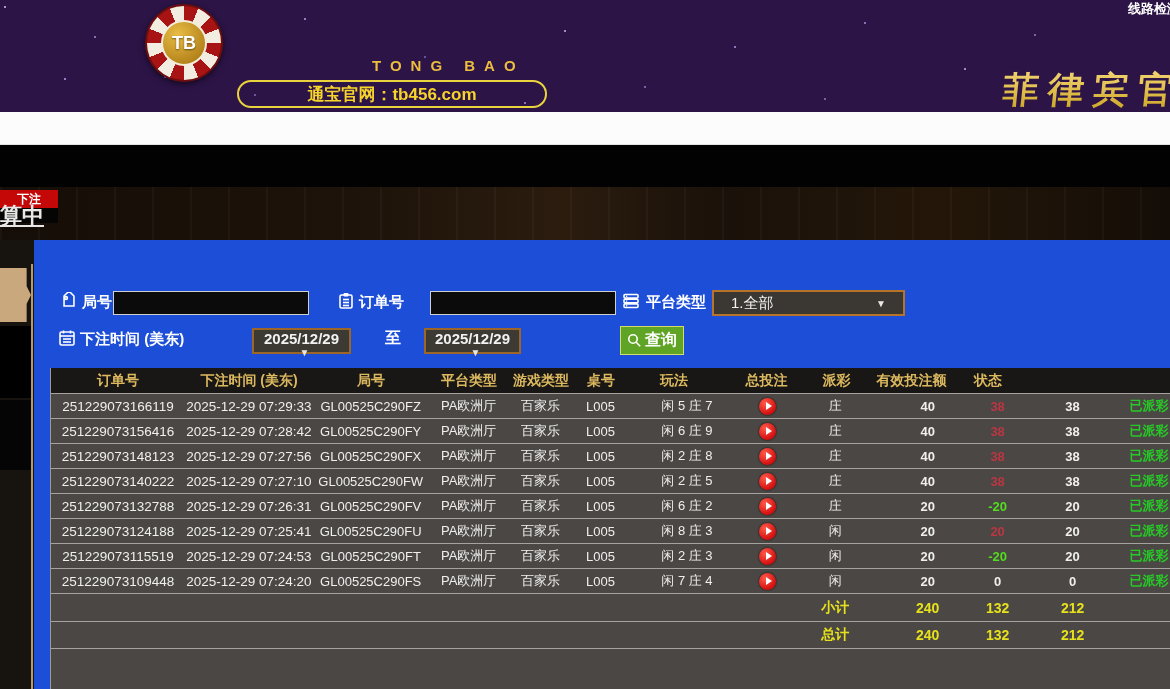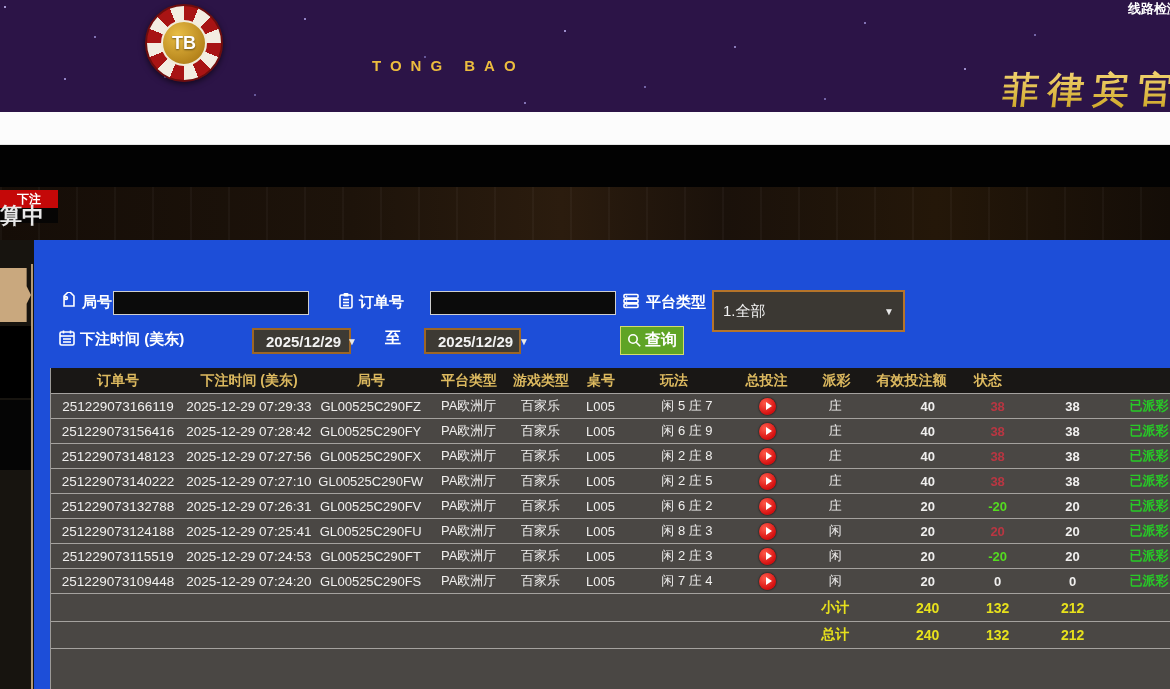--- a/index.html
+++ b/index.html
@@ -45,46 +45,46 @@
   .black-band { position:absolute; left:0; top:145px; width:1170px; height:42px; background:#020202; }
 
   
   .video-strip { position:absolute; left:0; top:187px; width:1170px; height:53px; overflow:hidden;
     background:linear-gradient(90deg,#150d07 0%, #1d130a 30%, #2b1c0e 48%, #1a110a 62%, #241709 80%, #140d07 100%); }
   .video-strip .slats { position:absolute; inset:0;
     background:repeating-linear-gradient(90deg, rgba(255,255,255,.03) 0 2px, transparent 2px 38px); }
   .bet-tag { position:absolute; left:0; top:3px; width:58px; height:18px; background:#c40808;
     color:#fff; font-size:12px; font-weight:bold; display:flex; align-items:center; justify-content:center;text-align:right; }
   .settle-box { position:absolute; left:0; top:21px; width:58px; height:15px; background:rgba(5,5,5,.88);
-    color:#e8e8e8; font-size:22px; font-weight:bold; display:flex; align-items:center; line-height:1; }
+    color:#e8e8e8; font-size:22px; font-weight:bold; display:flex; align-items:center; line-height:1;text-decoration:underline; }
   .video-info { position:absolute; right:0; top:0; width:86px; height:53px; overflow:hidden; }
   .vi-row { position:absolute; left:0; white-space:nowrap; color:#9d8d64; font-size:13px; font-weight:bold; }
   .vi-label { margin-left:20px; }
   .vi-num { display:inline-block; width:8px; color:#cfcfcf; font-size:9px; font-weight:normal; text-align:center; }
   .vi-dot { display:inline-block; width:5px; height:5px; border-radius:50%; background:#3f8f1d; margin:0 3px 1px 1px; }
 
   
   .main-panel { position:absolute; left:0; top:240px; width:1170px; height:449px; background:#1d4ed8; }
   .side-strip { position:absolute; left:0; top:0; width:34px; height:449px; background:#17140f; }
   .side-line { position:absolute; left:31px; top:24px; width:2px; height:425px; background:#b49a74; }
   .side-tab { position:absolute; left:0; top:28px; width:31px; height:54px; background:#c9a87e;
     clip-path:polygon(0 0,86% 0,86% 34%,100% 50%,86% 66%,86% 100%,0 100%); }
   .side-block1 { position:absolute; left:0; top:86px; width:31px; height:72px; background:#000; }
   .side-block2 { position:absolute; left:0; top:160px; width:31px; height:70px; background:#050505; }
 
   
   .flabel { position:absolute; color:#fff; font-size:15px; font-weight:bold; white-space:nowrap; }
   .ficon  { position:absolute; width:18px; height:18px; }
   .finput { position:absolute; height:24px; background:#0b0b0b; border:1px solid #cfcfcf; color:#eee;
     font-size:13px; padding:0 5px; }
-  .fselect { position:absolute; height:42px; background:#3b3833; border:2px solid #b5742a; color:#f2f2f2;
-    font-size:15px; display:flex; align-items:center; padding:0 9px; }
+  .fselect { position:absolute; height:26px; background:#3b3833; border:2px solid #b5742a; color:#f2f2f2;
+    font-size:15px; display:flex; align-items:center; padding:0 17px; }
   .fselect .arrow, .fdate .arrow { margin-left:auto; font-size:10px; color:#e8e8e8; }
   .fdate { position:absolute; height:26px; background:#3d3a34; border:2px solid #9c6626; color:#f2f2f2;
-    font-size:15px; font-weight:bold; display:flex; align-items:center; padding:0 12px; cursor:pointer; }
+    font-size:15px; font-weight:bold; display:flex; align-items:center; padding:0 12px; cursor:pointer;flex-direction:column; }
   .fdate .arrow { margin-left:6px; }
   .search-btn { position:absolute; left:620px; top:86px; width:64px; height:29px; background:#5fa425;
     border:1px solid #d3dc6d; color:#fff; font-size:16px; font-weight:bold; display:flex; align-items:center;
     justify-content:center; gap:3px; cursor:pointer; }
 
   
   .btable { position:absolute; left:50px; top:128px; width:1123px; height:321px; display:flex;
     flex-direction:column; border-left:1px solid #9c9a97; }
   .trow { display:flex; height:25px; background:#4a4744; border-top:1px solid #a5a29f; align-items:stretch; }
   .trow.thead { background:#191715; border-top:none; }
@@ -116,20 +116,21 @@
 
 <div id="stage">
 
   <div class="purple-header">
     <div class="stars"></div>
     <div class="line-check">线路检测</div>
     <div class="chip">
       <div class="chip-inner">TB</div>
     </div>
     <div class="brand-en">TONG BAO</div>
+    <div class="site-pill">通宝官网：tb456.com</div>
     <div class="calligraphy">菲律宾官方</div>
   </div>
 
   <div class="white-band"></div>
   <div class="black-band"></div>
 
   <div class="video-strip">
     <div class="slats"></div>
     <div class="bet-tag">下注</div>
     <div class="settle-box">算中</div>

